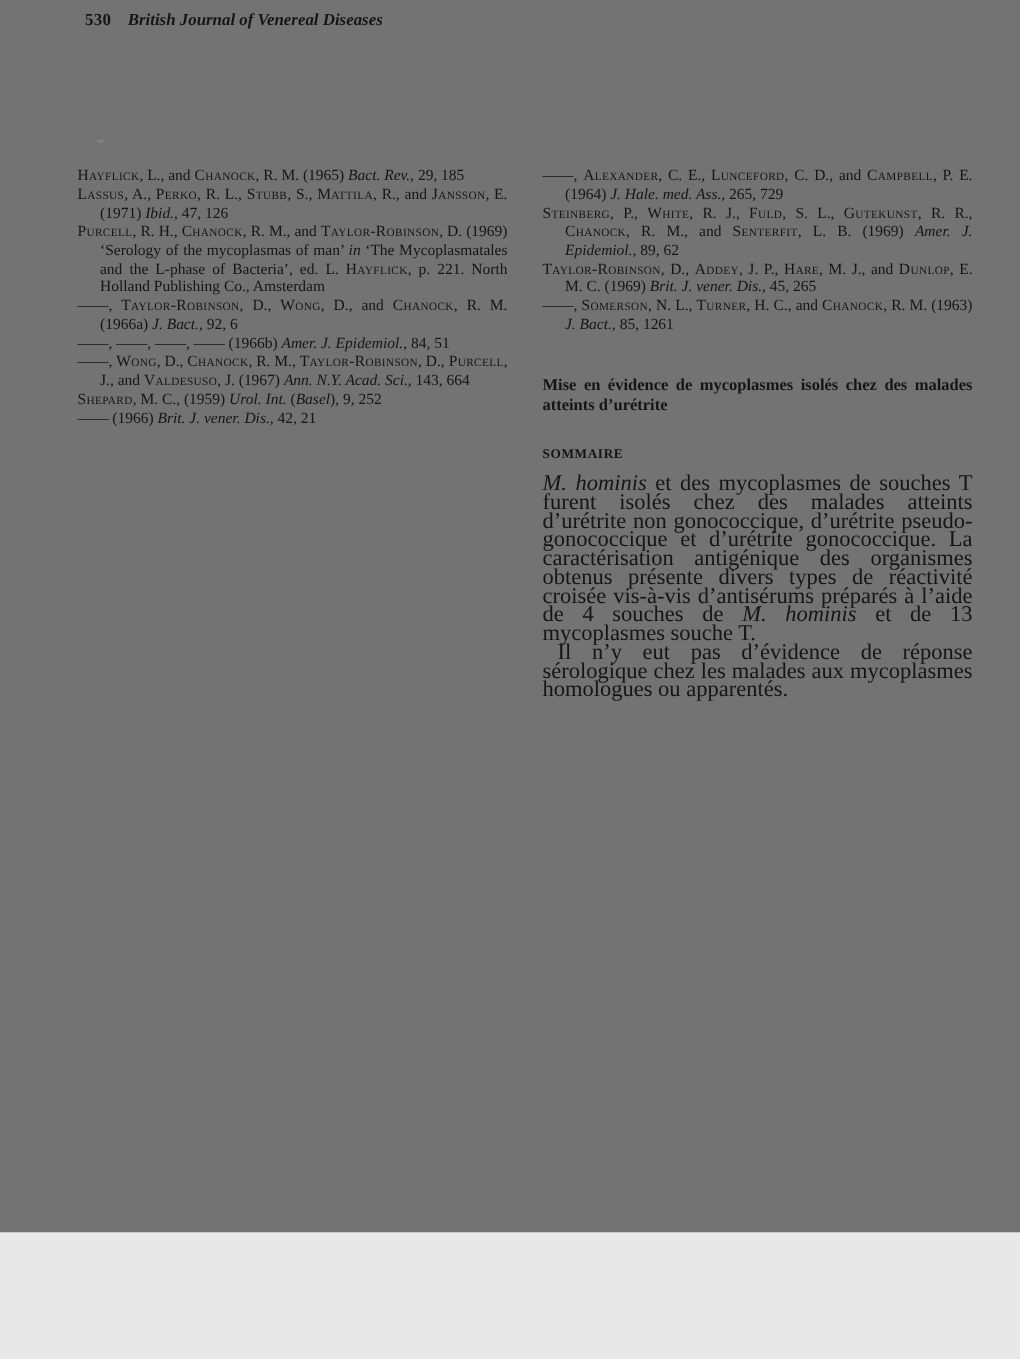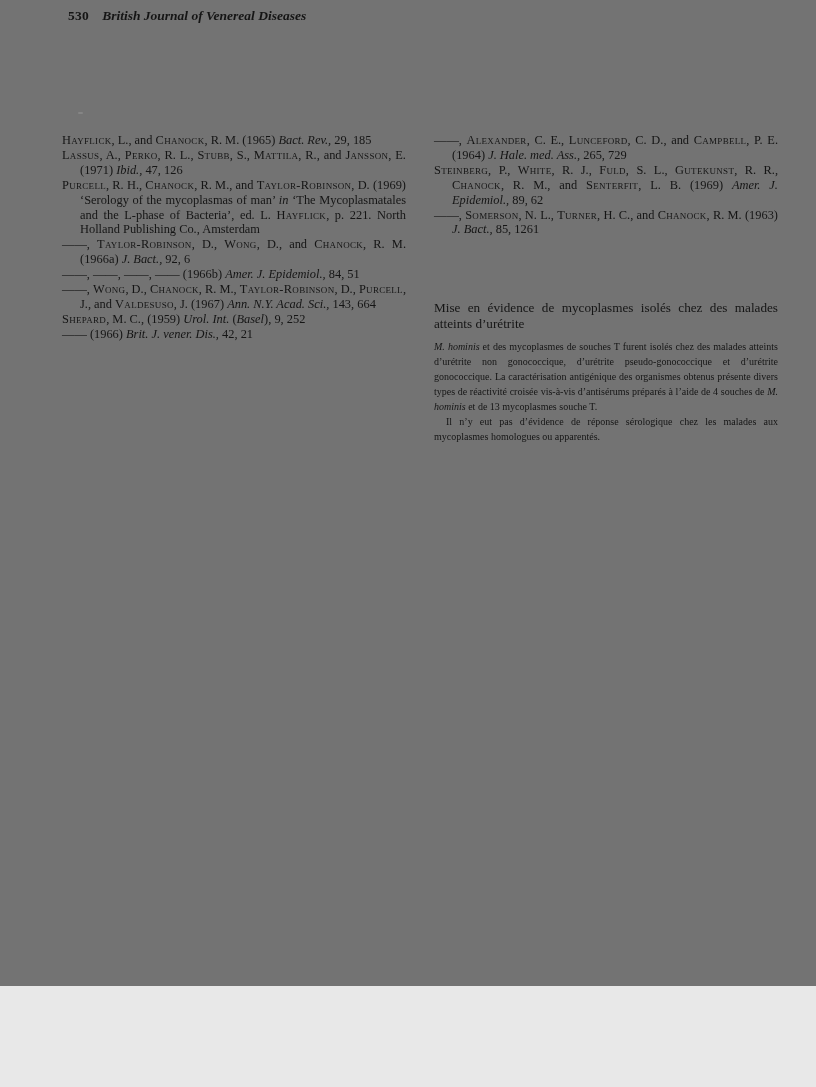--- a/index.html
+++ b/index.html
@@ -50,33 +50,33 @@
   .summary-block {
     position: absolute;
     top: 167px;
     left: 0;
     right: 0;
   }
   .fr-heading {
     margin: 0;
     font-size: 13.2px;
     line-height: 16px;
-    font-weight: 400;
+    font-weight: 700;
     text-align: justify;
   }
   .sommaire-label {
     margin-top: 25px;
     font-size: 10.6px;
     font-weight: 600;
     letter-spacing: 0.5px;
   }
   .fr-para {
     margin: 0;
     text-align: justify;
-    font-size: 10px;
+    font-size: 18px;
     line-height: 15px;
   }
   .fr-para.first { margin-top: 7px; }
   .fr-para.indent { text-indent: 12px; }
 </style>
 </head>
 <body>
 
 <div class="page">
 
@@ -94,23 +94,25 @@
       <p class="ref">——, ——, ——, —— (1966b) <em>Amer. J. Epidemiol.,</em> <b>84</b>, 51</p>
       <p class="ref">——, <span class="sc">Wong</span>, D., <span class="sc">Chanock</span>, R. M., <span class="sc">Taylor-Robinson</span>, D., <span class="sc">Purcell</span>, J., and <span class="sc">Valdesuso</span>, J. (1967) <em>Ann. N.Y. Acad. Sci.,</em> <b>143</b>, 664</p>
       <p class="ref"><span class="sc">Shepard</span>, M. C., (1959) <em>Urol. Int.</em> (<em>Basel</em>), <b>9</b>, 252</p>
       <p class="ref">—— (1966) <em>Brit. J. vener. Dis.,</em> <b>42</b>, 21</p>
     </section>
 
   <section class="col col-right">
     <div id="refs-right">
         <p class="ref">——, <span class="sc">Alexander</span>, C. E., <span class="sc">Lunceford</span>, C. D., and <span class="sc">Campbell</span>, P. E. (1964) <em>J. Hale. med. Ass.,</em> <b>265</b>, 729</p>
         <p class="ref"><span class="sc">Steinberg</span>, P., <span class="sc">White</span>, R. J., <span class="sc">Fuld</span>, S. L., <span class="sc">Gutekunst</span>, R. R., <span class="sc">Chanock</span>, R. M., and <span class="sc">Senterfit</span>, L. B. (1969) <em>Amer. J. Epidemiol.,</em> <b>89</b>, 62</p>
+        <p class="ref"><span class="sc">Taylor-Robinson</span>, D., <span class="sc">Addey</span>, J. P., <span class="sc">Hare</span>, M. J., and <span class="sc">Dunlop</span>, E. M. C. (1969) <em>Brit. J. vener. Dis.,</em> <b>45</b>, 265</p>
         <p class="ref">——, <span class="sc">Somerson</span>, N. L., <span class="sc">Turner</span>, H. C., and <span class="sc">Chanock</span>, R. M. (1963) <em>J. Bact.,</em> <b>85</b>, 1261</p>
       </div>
 
     <div class="summary-block">
       <h2 class="fr-heading">Mise en évidence de mycoplasmes isolés chez des malades atteints d’urétrite</h2>
+      <div class="sommaire-label">SOMMAIRE</div>
       <p class="fr-para first"><em>M. hominis</em> et des mycoplasmes de souches T furent isolés chez des malades atteints d’urétrite non gonococcique, d’urétrite pseudo-gonococcique et d’urétrite gonococcique. La caractérisation antigénique des organismes obtenus présente divers types de réactivité croisée vis-à-vis d’antisérums préparés à l’aide de 4 souches de <em>M. hominis</em> et de 13 mycoplasmes souche T.</p>
       <p class="fr-para indent">Il n’y eut pas d’évidence de réponse sérologique chez les malades aux mycoplasmes homologues ou apparentés.</p>
     </div>
   </section>
 
 </div>
 
 </body></html>

